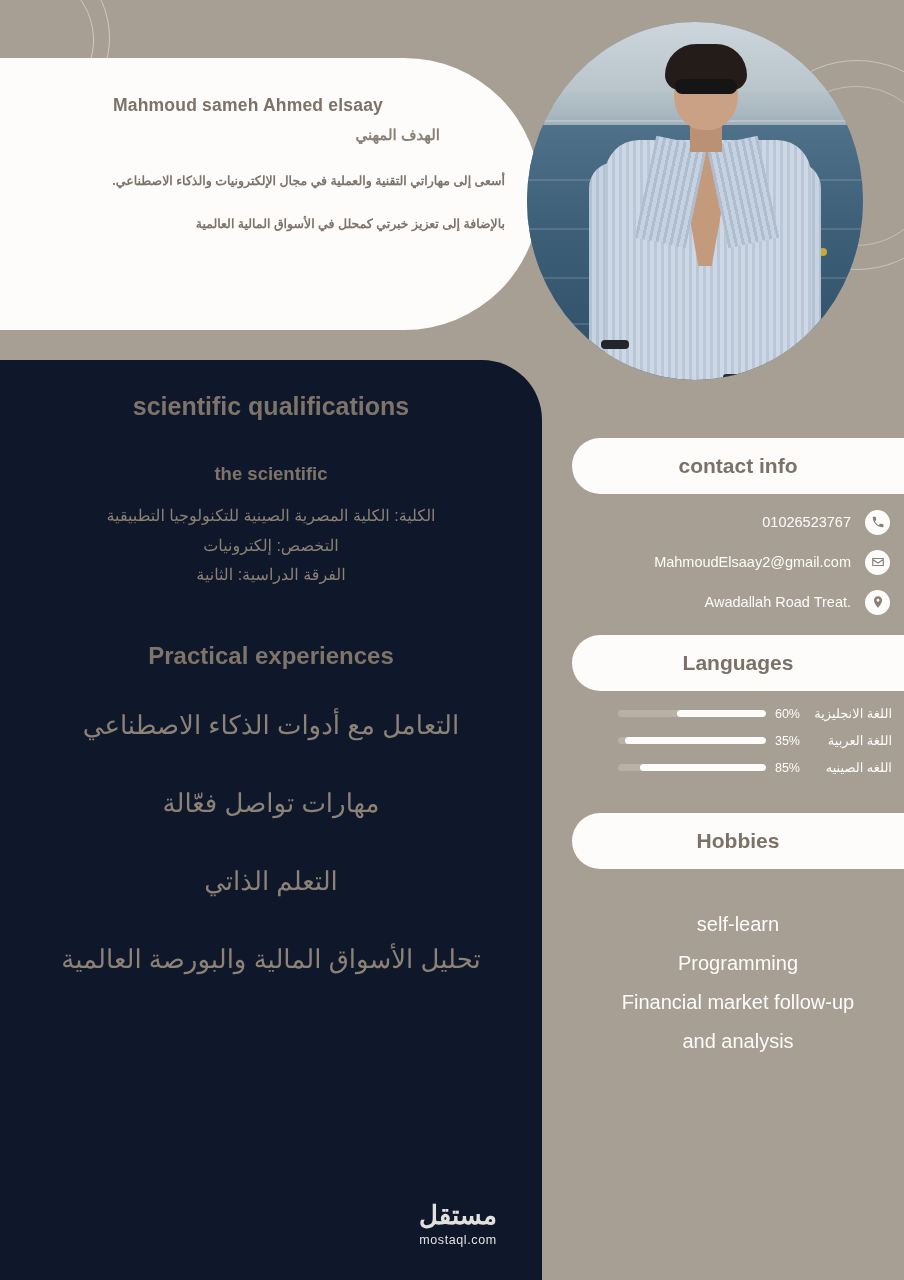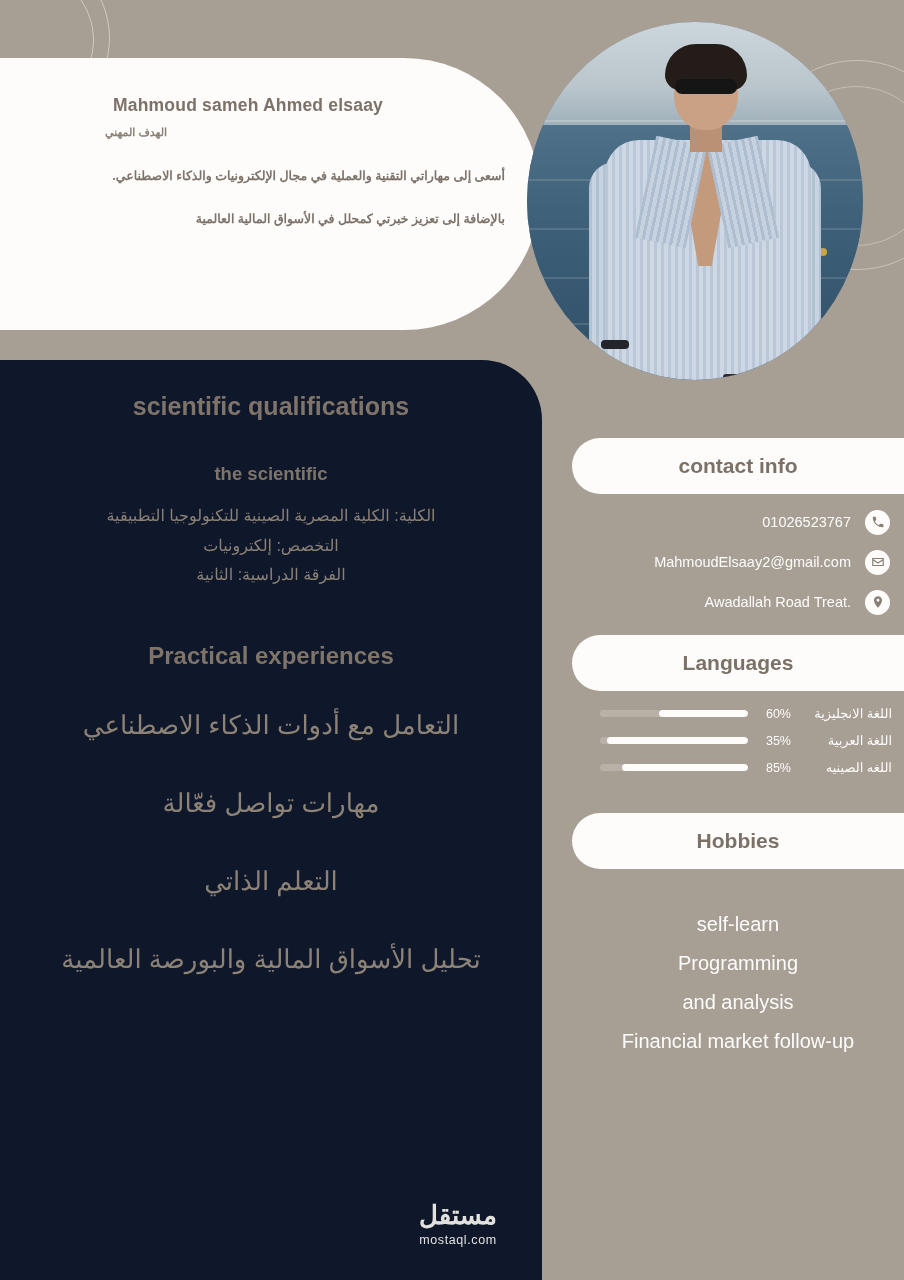--- a/index.html
+++ b/index.html
@@ -56,25 +56,25 @@
   .person-name {
     font-size: 17.5px;
     font-weight: bold;
     color: #7c7268;
     letter-spacing: .2px;
     margin-left: 8px;
   }
 
   .objective-label {
     margin-top: 10px;
-    font-size: 11px;
+    font-size: 15px;
     font-weight: bold;
     color: #8a8075;
     direction: rtl;
-    text-align: left;
+    text-align: right;
     width: 335px;
   }
 
   .objective-body {
     margin-top: 26px;
     width: 400px;
     direction: rtl;
     text-align: right;
     font-size: 12.5px;
     font-weight: bold;
@@ -259,21 +259,20 @@
   .lang-block {
     position: absolute;
     left: 572px;
     top: 706px;
     width: 320px;
   }
   .lang-row {
     display: flex;
     align-items: center;
     justify-content: flex-end;
-    gap: 9px;
     margin-bottom: 12px;
   }
   .lang-name {
     color: #fdfcfb;
     font-size: 13px;
     direction: rtl;
     width: 92px;
     text-align: right;
   }
   .lang-pct {
@@ -459,20 +458,20 @@
   </div>
 </div>
 
 <div class="pill pill-hobbies">
   <span>Hobbies</span>
 </div>
 
 <div class="hobby-list">
   <div>self-learn</div>
   <div>Programming</div>
+  <div>Financial market follow-up</div>
   <div>and analysis</div>
-  <div>Financial market follow-up</div>
 </div>
 
 <div class="watermark">
   <div class="wm-ar">مستقل</div>
   <div class="wm-en">mostaql.com</div>
 </div>
 
 </body></html>

